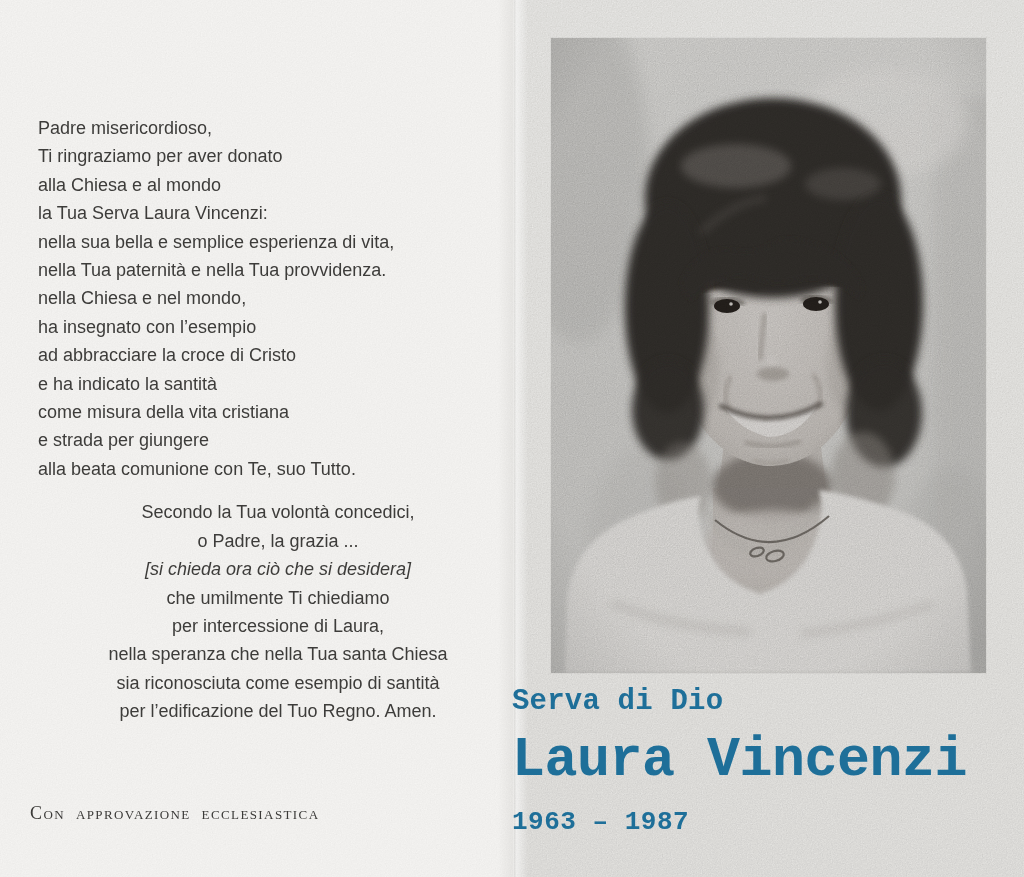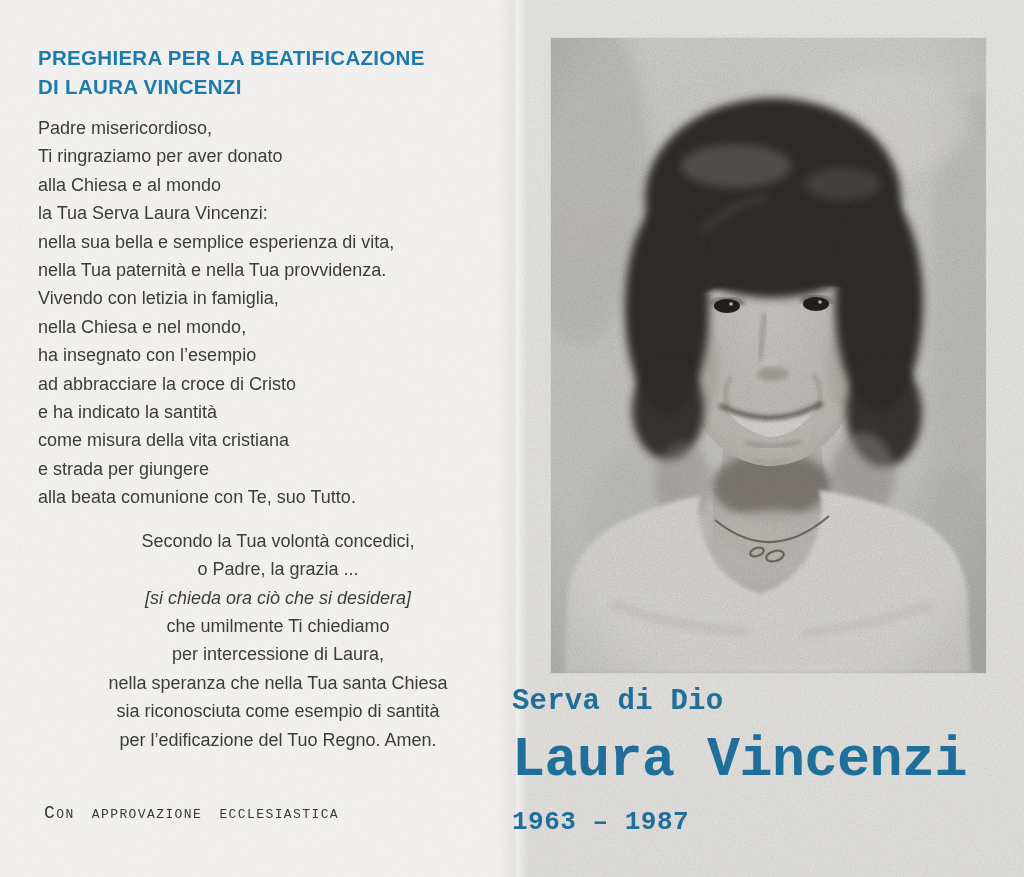--- a/index.html
+++ b/index.html
@@ -33,22 +33,22 @@
   .kicker .tl{display:block;white-space:nowrap;}
   .prayer{
     position:absolute;left:38px;top:114px;width:480px;
     font-family:Liberation Sans, sans-serif;
     font-size:18px;line-height:28.4px;color:var(--body-text,#3d3c3a);
   }
   .prayer .line{white-space:nowrap;}
   .para2{margin-top:15px;text-align:center;}
   .rubric{font-style:italic;white-space:nowrap;}
   .imprimatur{
-    position:absolute;left:44px;top:803px;
-    font-family:Liberation Mono, monospace;
+    position:absolute;left:30px;top:803px;
+    font-family:Liberation Serif, serif;
     font-variant:small-caps;font-size:18px;letter-spacing:1.4px;word-spacing:5px;
     color:#3b3a38;white-space:nowrap;
   }
 
   
   .photo{
     position:absolute;left:551px;top:38px;width:435px;height:635px;
     box-shadow:0 0 0 1px rgba(0,0,0,0.03);
   }
   .caption{
@@ -73,34 +73,29 @@
         <feTurbulence type="fractalNoise" baseFrequency="0.8" numOctaves="2" stitchTiles="stitch"></feTurbulence>
         <feColorMatrix type="matrix" values="0 0 0 0 0  0 0 0 0 0  0 0 0 0 0  0.35 0.35 0.35 0 0"></feColorMatrix>
       </filter>
     </defs>
     <rect x="0" y="0" width="514" height="877" filter="url(#paperN)" opacity="0.08"></rect>
     <rect x="514" y="0" width="510" height="877" filter="url(#paperN)" opacity="0.18"></rect>
   </svg>
 
   <div class="fold"></div>
 
-  <h1 class="kicker">
-    <span class="tl">PREGHIERA PER LA BEATIFICAZIONE</span>
-    <span class="tl">DI LAURA VINCENZI</span>
-  </h1>
 
   <div class="prayer">
     <div class="para1">
         <div class="line">Padre misericordioso,</div>
         <div class="line">Ti ringraziamo per aver donato</div>
         <div class="line">alla Chiesa e al mondo</div>
         <div class="line">la Tua Serva Laura Vincenzi:</div>
         <div class="line">nella sua bella e semplice esperienza di vita,</div>
         <div class="line">nella Tua paternità e nella Tua provvidenza.</div>
-        <div class="line">Vivendo con letizia in famiglia,</div>
         <div class="line">nella Chiesa e nel mondo,</div>
         <div class="line">ha insegnato con l’esempio</div>
         <div class="line">ad abbracciare la croce di Cristo</div>
         <div class="line">e ha indicato la santità</div>
         <div class="line">come misura della vita cristiana</div>
         <div class="line">e strada per giungere</div>
         <div class="line">alla beata comunione con Te, suo Tutto.</div>
       </div>
     <div class="para2">
       <div>

